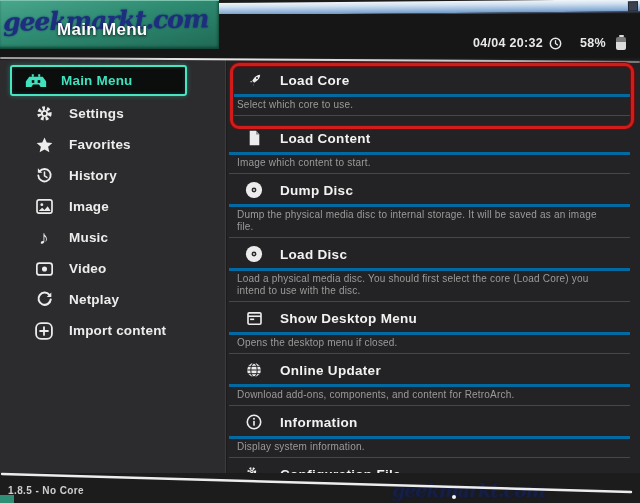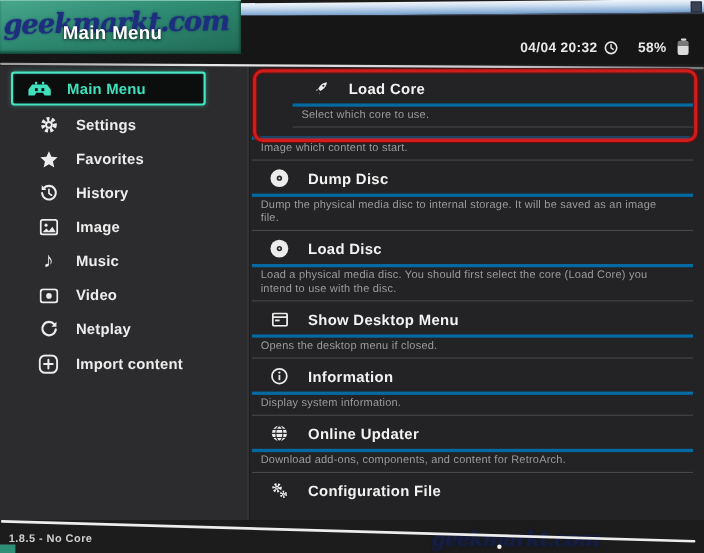--- a/index.html
+++ b/index.html
@@ -207,35 +207,44 @@
             <path d="M10 5.6v8.8M5.6 10h8.8" stroke="#ececec" stroke-width="2" stroke-linecap="round"></path>
           </svg>
       </span>
       <span class="slabel">Import content</span>
     </div>
   </div>
 
   <div class="content">
     <div class="red-box"></div>
 
-    <div class="entry" style="padding-bottom:6px;margin-left:37px;">
+    <div class="entry" style="padding-bottom:6px;">
       <div class="entry-title">
         <span class="eicon">
           <svg width="15" height="15" viewBox="0 0 20 20">
               <path d="M17.6 2.3c-3.4.2-6.7 2.1-8.8 5.2L7 10.3l1.3 1.3 1.3 1.3 2.8-1.8c3.1-2.1 5-5.4 5.2-8.8z" fill="#ececec"></path>
               <circle cx="13.3" cy="6.6" r="1.3" fill="#232325"></circle>
               <path d="M7.2 10.8l-3.4 1 1.9 1zM9.2 14.2l-1 3.4 1-1.9z" fill="#ececec"></path>
             </svg>
         </span>
         <span class="elabel">Load Core</span>
       </div>
       <div class="entry-sub">Select which core to use.</div>
     </div>
 
     <div class="entry">
+      <div class="entry-title">
+        <span class="eicon">
+          <svg width="13" height="16" viewBox="0 0 16 20">
+              <path d="M2 1h8l4 4.5V19H2z" fill="#ececec"></path>
+              <path d="M10 1l4 4.5h-4z" fill="#8b8b8b"></path>
+            </svg>
+        </span>
+        <span class="elabel">Load Content</span>
+      </div>
       <div class="entry-sub">Image which content to start.</div>
     </div>
 
     <div class="entry">
       <div class="entry-title">
         <span class="eicon">
           <svg width="18" height="18" viewBox="0 0 20 20">
               <circle cx="10" cy="10" r="9" fill="#ececec"></circle>
               <circle cx="10" cy="10" r="2.7" fill="#2a2a2c"></circle>
               <circle cx="10" cy="10" r="1" fill="#ececec"></circle>
@@ -265,34 +274,20 @@
         <span class="eicon">
           <svg width="15" height="13" viewBox="0 0 18 16">
               <rect x="1" y="1" width="16" height="14" rx="1.5" fill="none" stroke="#ececec" stroke-width="2"></rect>
               <line x1="1" y1="5.2" x2="17" y2="5.2" stroke="#ececec" stroke-width="2"></line>
               <rect x="3.6" y="8" width="5" height="2" fill="#ececec"></rect>
             </svg>
         </span>
         <span class="elabel">Show Desktop Menu</span>
       </div>
       <div class="entry-sub">Opens the desktop menu if closed.</div>
-    </div>
-
-    <div class="entry">
-      <div class="entry-title">
-        <span class="eicon">
-          <svg width="16" height="16" viewBox="0 0 20 20">
-              <circle cx="10" cy="10" r="8.4" fill="none" stroke="#ececec" stroke-width="2"></circle>
-              <rect x="9" y="8.6" width="2" height="6" fill="#ececec"></rect>
-              <circle cx="10" cy="5.9" r="1.3" fill="#ececec"></circle>
-            </svg>
-        </span>
-        <span class="elabel">Information</span>
-      </div>
-      <div class="entry-sub">Display system information.</div>
     </div>
 
     <div class="entry">
       <div class="entry-title">
         <span class="eicon">
           <svg width="16" height="16" viewBox="0 0 20 20">
               <circle cx="10" cy="10" r="8.6" fill="#ececec"></circle>
               <g stroke="#2a2a2c" stroke-width="1.3" fill="none">
                 <ellipse cx="10" cy="10" rx="4" ry="8.6"></ellipse>
                 <line x1="1.4" y1="10" x2="18.6" y2="10"></line>
@@ -303,20 +298,34 @@
         </span>
         <span class="elabel">Online Updater</span>
       </div>
       <div class="entry-sub">Download add-ons, components, and content for RetroArch.</div>
     </div>
 
     <div class="entry">
       <div class="entry-title">
         <span class="eicon">
           <svg width="16" height="16" viewBox="0 0 20 20">
+              <circle cx="10" cy="10" r="8.4" fill="none" stroke="#ececec" stroke-width="2"></circle>
+              <rect x="9" y="8.6" width="2" height="6" fill="#ececec"></rect>
+              <circle cx="10" cy="5.9" r="1.3" fill="#ececec"></circle>
+            </svg>
+        </span>
+        <span class="elabel">Information</span>
+      </div>
+      <div class="entry-sub">Display system information.</div>
+    </div>
+
+    <div class="entry">
+      <div class="entry-title">
+        <span class="eicon">
+          <svg width="16" height="16" viewBox="0 0 20 20">
               <g fill="none" stroke="#ececec">
                 <circle cx="7.3" cy="6.8" r="3.9" stroke-width="3" stroke-dasharray="2.1 1.7"></circle>
                 <circle cx="7.3" cy="6.8" r="1.5" stroke-width="1.5"></circle>
                 <circle cx="14.6" cy="14.2" r="2.9" stroke-width="2.5" stroke-dasharray="1.7 1.4"></circle>
                 <circle cx="14.6" cy="14.2" r="1.1" stroke-width="1.2"></circle>
               </g>
             </svg>
         </span>
         <span class="elabel">Configuration File</span>
       </div>

